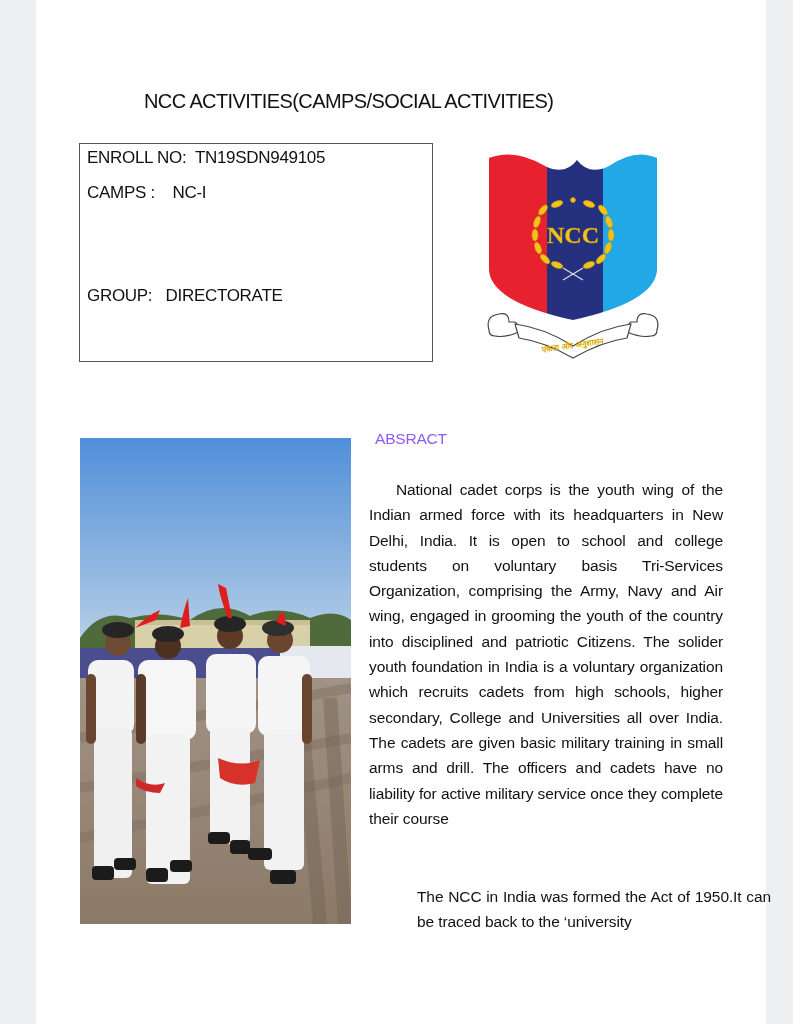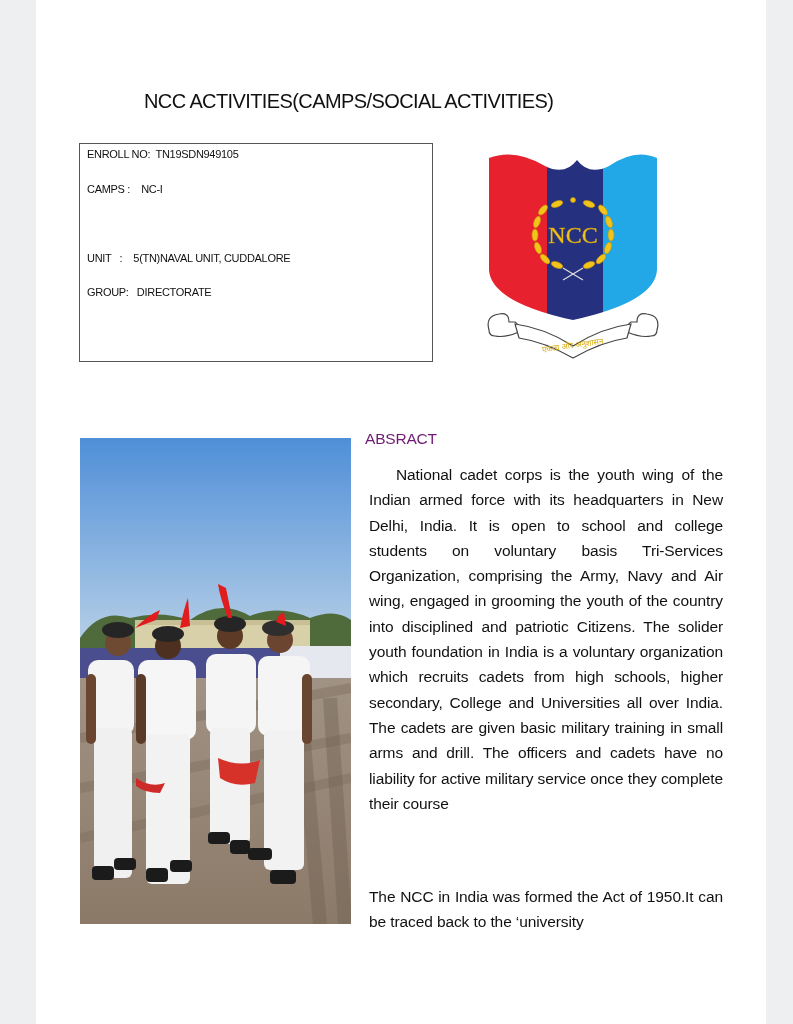--- a/index.html
+++ b/index.html
@@ -18,53 +18,52 @@
     position: absolute; left: 128px; top: 90px;
     font-size: 20px; letter-spacing: -0.6px; color: #111;
     white-space: nowrap;
     margin-left: 16px;
   }
   .info-box {
     position: absolute; left: 79px; top: 143px; width: 354px; height: 219px;
     border: 1px solid #555; box-sizing: border-box;
   }
   .info-line {
-    position: absolute; left: 7px; font-size: 11px; color: #111;
+    position: absolute; left: 7px; font-size: 17px; color: #111;
     letter-spacing: -0.3px; white-space: pre;
   }
-  .logo { position: absolute; left: 485px; top: 152px; width: 176px; height: 216px; }
+  .logo { position: absolute; left: 485px; top: 152px; width: 176px; height: 216px; font-weight: bold; }
 
   .photo {
     position: absolute; left: 80px; top: 438px; width: 271px; height: 486px;
     overflow: hidden;
   }
   .photo svg { display: block; }
 
   .abstract-heading {
-    position: absolute; left: 365px; top: 430px; font-size: 15.5px;
-    color: #701a75; letter-spacing: -0.2px;
+    position: absolute; left: 375px; top: 430px; font-size: 15.5px;
+    color: #8b5cf6; letter-spacing: -0.2px;
   }
   .para {
     position: absolute; left: 369px; width: 354px; font-size: 15.5px;
     line-height: 25.3px; color: #111; text-align: justify; letter-spacing: -0.1px;
   }
-  .para1 { top: 462px; text-indent: 27px; }
-  .para2 { top: 884px; }
+  .para1 { top: 477px; text-indent: 27px; }
+  .para2 { top: 884px; margin-left: 48px; }
 </style>
 </head>
 <body>
 
 <div class="page"></div>
 
 <div class="title">NCC ACTIVITIES(CAMPS/SOCIAL ACTIVITIES)</div>
 
 <div class="info-box">
   <div class="info-line" style="top:4px">ENROLL NO:  TN19SDN949105</div>
   <div class="info-line" style="top:39px">CAMPS :    NC-I</div>
-  <div class="info-line" style="top:108px">UNIT   :    5(TN)NAVAL UNIT, CUDDALORE</div>
   <div class="info-line" style="top:142px">GROUP:   DIRECTORATE</div>
 </div>
 
 <div class="logo">
   <svg width="176" height="216" viewBox="0 0 176 216">
     <defs>
       <clipPath id="shieldClip">
         <path d="M4 6 Q30 -4 60 14 Q80 24 92 8 Q104 24 124 14 Q150 -4 172 6 L172 118 Q170 150 88 168 Q6 150 4 118 Z"></path>
       </clipPath>
     </defs>

